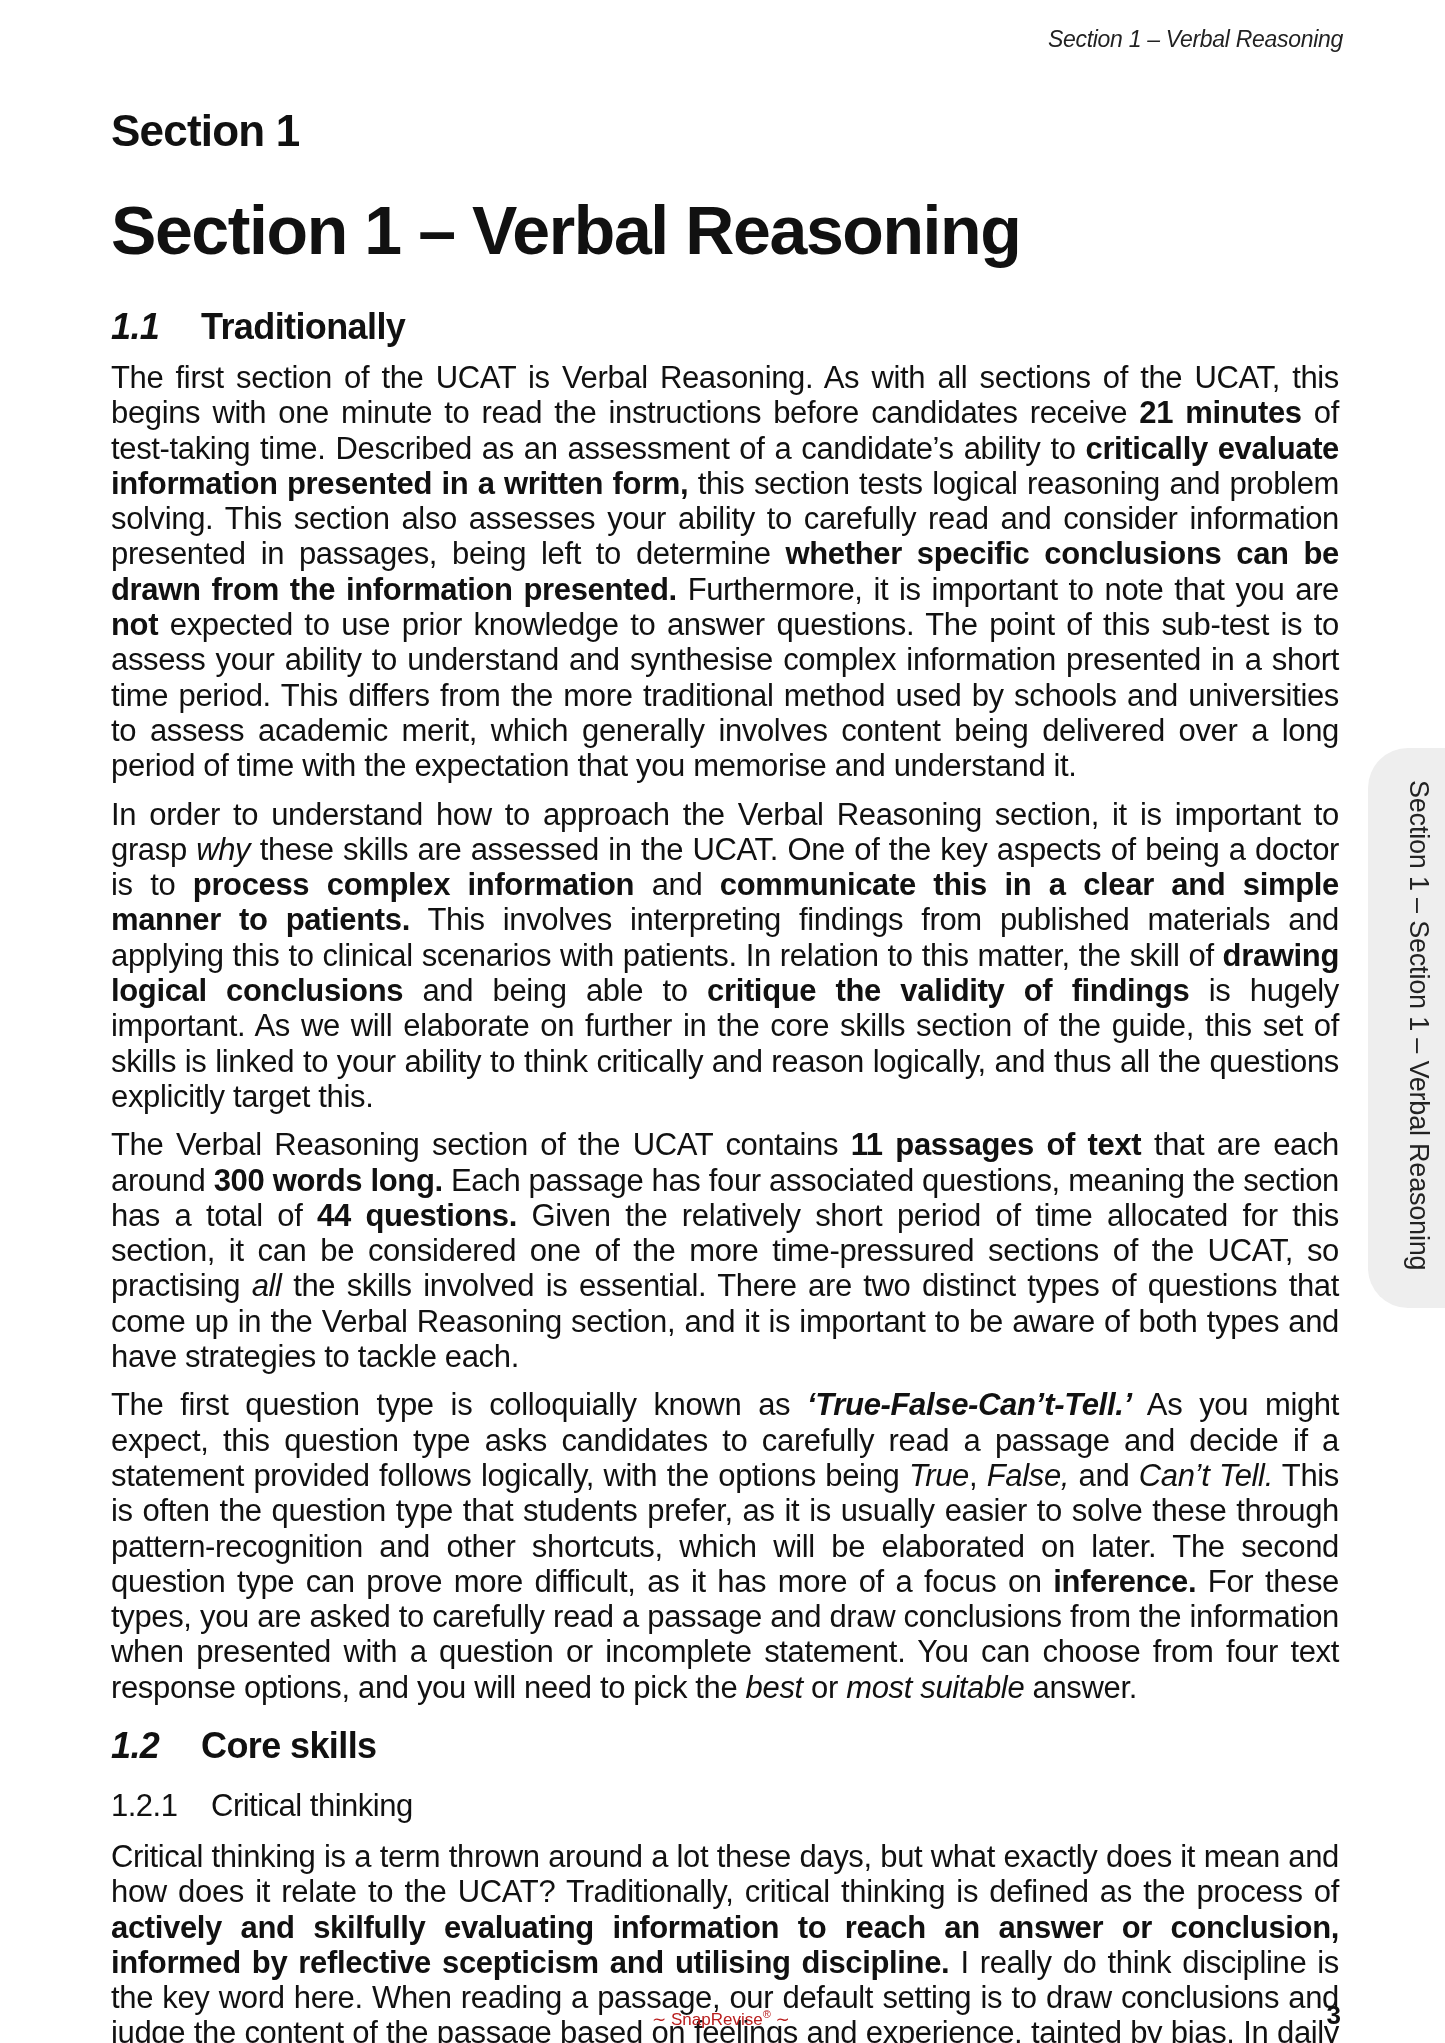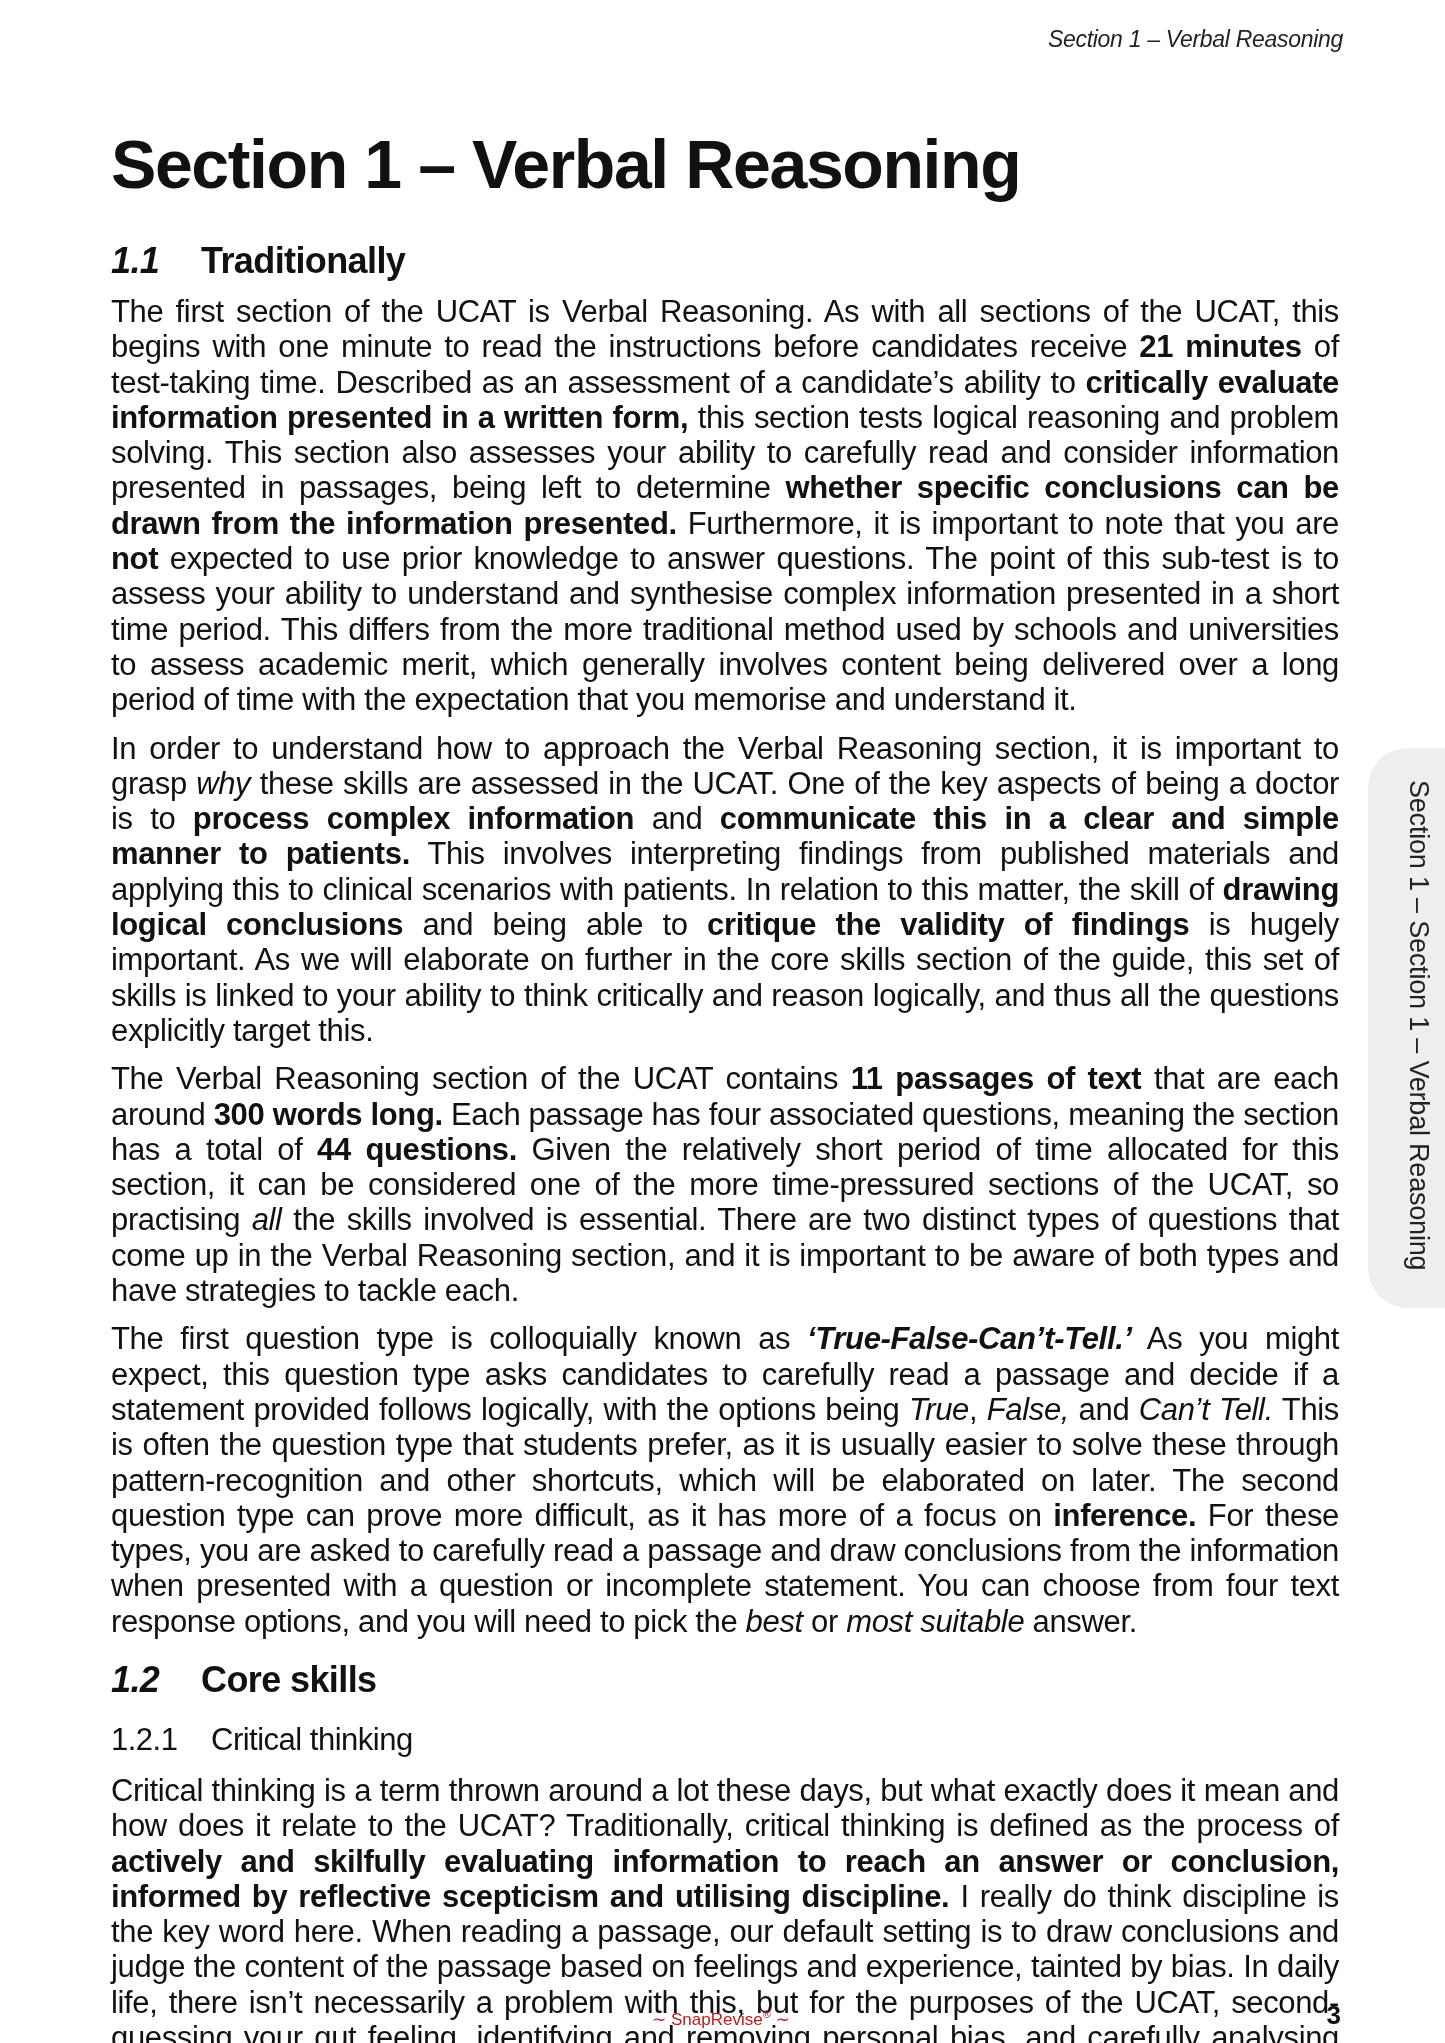--- a/index.html
+++ b/index.html
@@ -28,20 +28,21 @@
   .footer-brand { position: absolute; top: 2008px; left: 652px; font-size: 17px; color: #b91c1c; }
   .footer-brand sup { font-size: 11px; }
   .page-number { position: absolute; top: 2000px; right: 104px; font-size: 26px; font-weight: bold; }
 </style>
 </head>
 <body>
 
 <div class="running-header">Section 1 – Verbal Reasoning</div>
 
 <div class="content">
+  <h1 class="section-label">Section 1</h1>
   <h1 class="section-title">Section 1 – Verbal Reasoning</h1>
 
   <h2 class="h-intro"><span class="num">1.1</span><span>Traditionally</span></h2>
   <p class="p1"><span>The first section of the UCAT is Verbal Reasoning.  As with all sections of the UCAT, this begins with one minute to read the instructions before candidates receive </span><span style="font-weight: bold;">21 minutes</span><span> of test-taking time. Described as an assessment of a candidate’s ability to </span><span style="font-weight: bold;">critically evaluate information presented in a written form,</span><span> this section tests logical reasoning and problem solving. This section also assesses your ability to carefully read and consider information presented in passages, being left to determine </span><span style="font-weight: bold;">whether specific conclusions can be drawn from the information presented.</span><span>  Furthermore, it is important to note that you are </span><span style="font-weight: bold;">not</span><span> expected to use prior knowledge to answer questions.  The point of this sub-test is to assess your ability to understand and synthesise complex information presented in a short time period.  This differs from the more traditional method used by schools and universities to assess academic merit, which generally involves content being delivered over a long period of time with the expectation that you memorise and understand it.</span></p>
   <p class="p2"><span>In order to understand how to approach the Verbal Reasoning section, it is important to grasp </span><span style="font-style: italic;">why</span><span> these skills are assessed in the UCAT. One of the key aspects of being a doctor is to </span><span style="font-weight: bold;">process complex information</span><span> and </span><span style="font-weight: bold;">communicate this in a clear and simple manner to patients.</span><span> This involves interpreting findings from published materials and applying this to clinical scenarios with patients.  In relation to this matter, the skill of </span><span style="font-weight: bold;">drawing logical conclusions</span><span> and being able to </span><span style="font-weight: bold;">critique the validity of findings</span><span> is hugely important.  As we will elaborate on further in the core skills section of the guide, this set of skills is linked to your ability to think critically and reason logically, and thus all the questions explicitly target this.</span></p>
   <p class="p3"><span>The Verbal Reasoning section of the UCAT contains </span><span style="font-weight: bold;">11 passages of text</span><span> that are each around </span><span style="font-weight: bold;">300 words long.</span><span>  Each passage has four associated questions, meaning the section has a total of </span><span style="font-weight: bold;">44 questions.</span><span> Given the relatively short period of time allocated for this section, it can be considered one of the more time-pressured sections of the UCAT, so practising </span><span style="font-style: italic;">all</span><span> the skills involved is essential. There are two distinct types of questions that come up in the Verbal Reasoning section, and it is important to be aware of both types and have strategies to tackle each.</span></p>
   <p class="p4"><span>The first question type is colloquially known as </span><span style="font-weight: bold; font-style: italic;">‘True-False-Can’t-Tell.’</span><span>  As you might expect, this question type asks candidates to carefully read a passage and decide if a statement provided follows logically, with the options being </span><span style="font-style: italic;">True</span><span>, </span><span style="font-style: italic;">False,</span><span> and </span><span style="font-style: italic;">Can’t Tell.</span><span>  This is often the question type that students prefer, as it is usually easier to solve these through pattern-recognition and other shortcuts, which will be elaborated on later.  The second question type can prove more difficult, as it has more of a focus on </span><span style="font-weight: bold;">inference.</span><span>  For these types, you are asked to carefully read a passage and draw conclusions from the information when presented with a question or incomplete statement.  You can choose from four text response options, and you will need to pick the </span><span style="font-style: italic;">best</span><span> or </span><span style="font-style: italic;">most suitable</span><span> answer.</span></p>
 
   <h2 class="h-core"><span class="num">1.2</span><span>Core skills</span></h2>
   <h3 class="h-crit"><span class="num">1.2.1</span><span>Critical thinking</span></h3>

